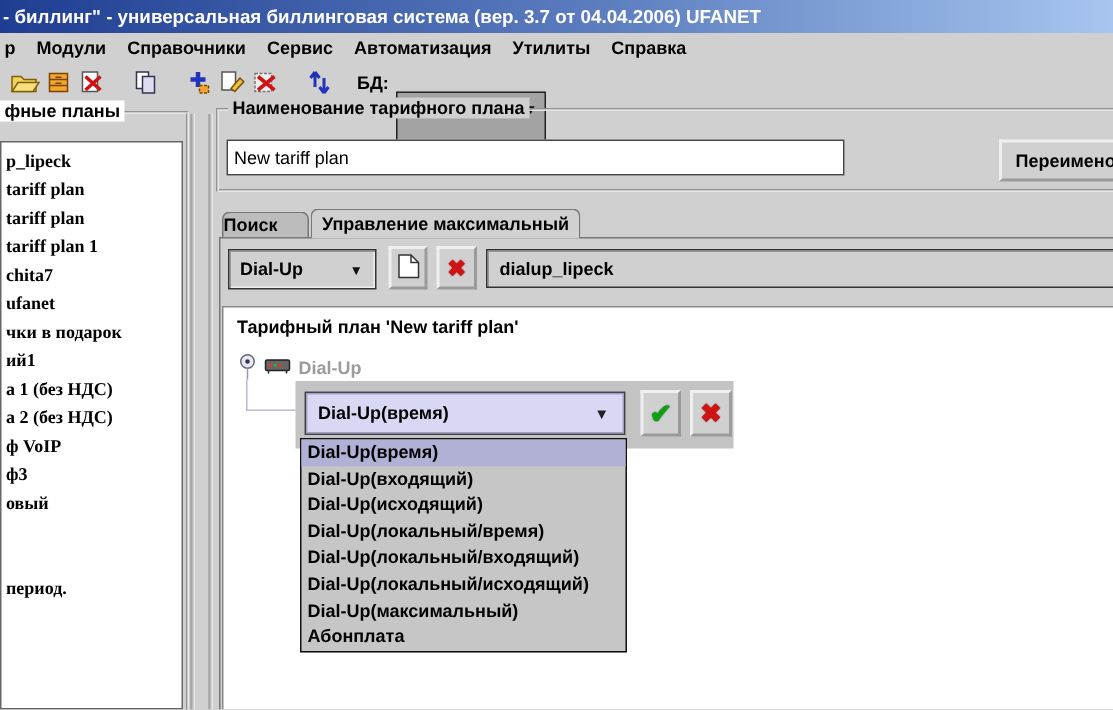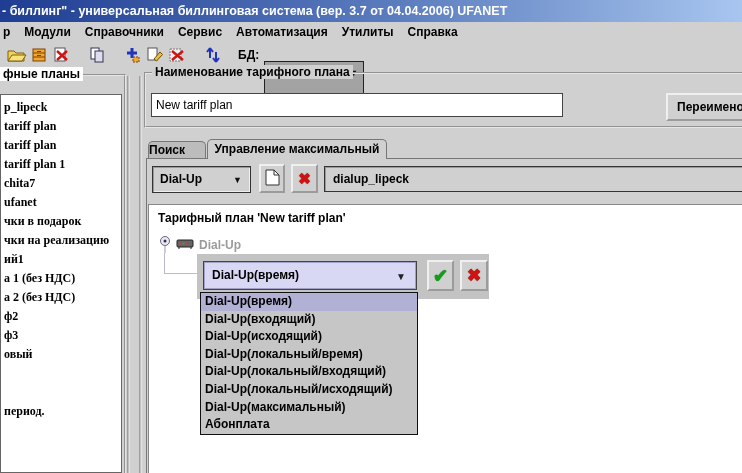--- a/index.html
+++ b/index.html
@@ -139,25 +139,24 @@
 <div class="abs" id="left-group"></div>
 <div class="abs" id="left-group-title">фные планы</div>
 <div class="abs" id="tariff-list">
   <div class="list-item">p_lipeck</div>
   <div class="list-item">tariff plan</div>
   <div class="list-item">tariff plan</div>
   <div class="list-item">tariff plan 1</div>
   <div class="list-item">chita7</div>
   <div class="list-item">ufanet</div>
   <div class="list-item">чки в подарок</div>
-  <div class="list-item">чки на реализацию</div>
   <div class="list-item">ий1</div>
   <div class="list-item">а 1 (без НДС)</div>
   <div class="list-item">а 2 (без НДС)</div>
-  <div class="list-item">ф2</div>
+  <div class="list-item">ф VoIP</div>
   <div class="list-item">ф3</div>
   <div class="list-item">овый</div>
   <div class="list-item"></div>
   <div class="list-item"></div>
   <div class="list-item">период.</div>
 </div>
 <div class="abs split" style="left:127px;"></div>
 <div class="abs split" style="left:139px;"></div>
 
 <div class="abs" id="name-group"></div>

